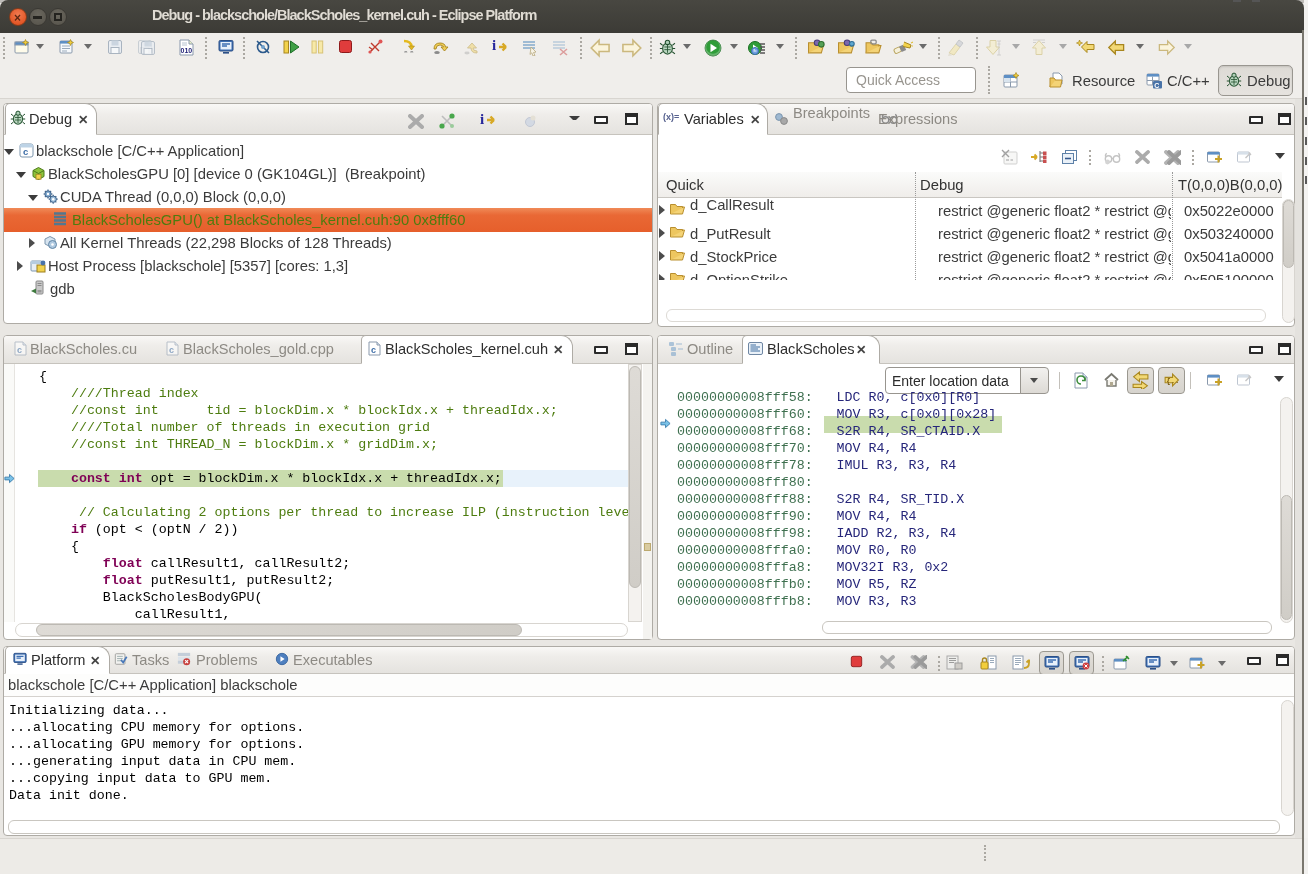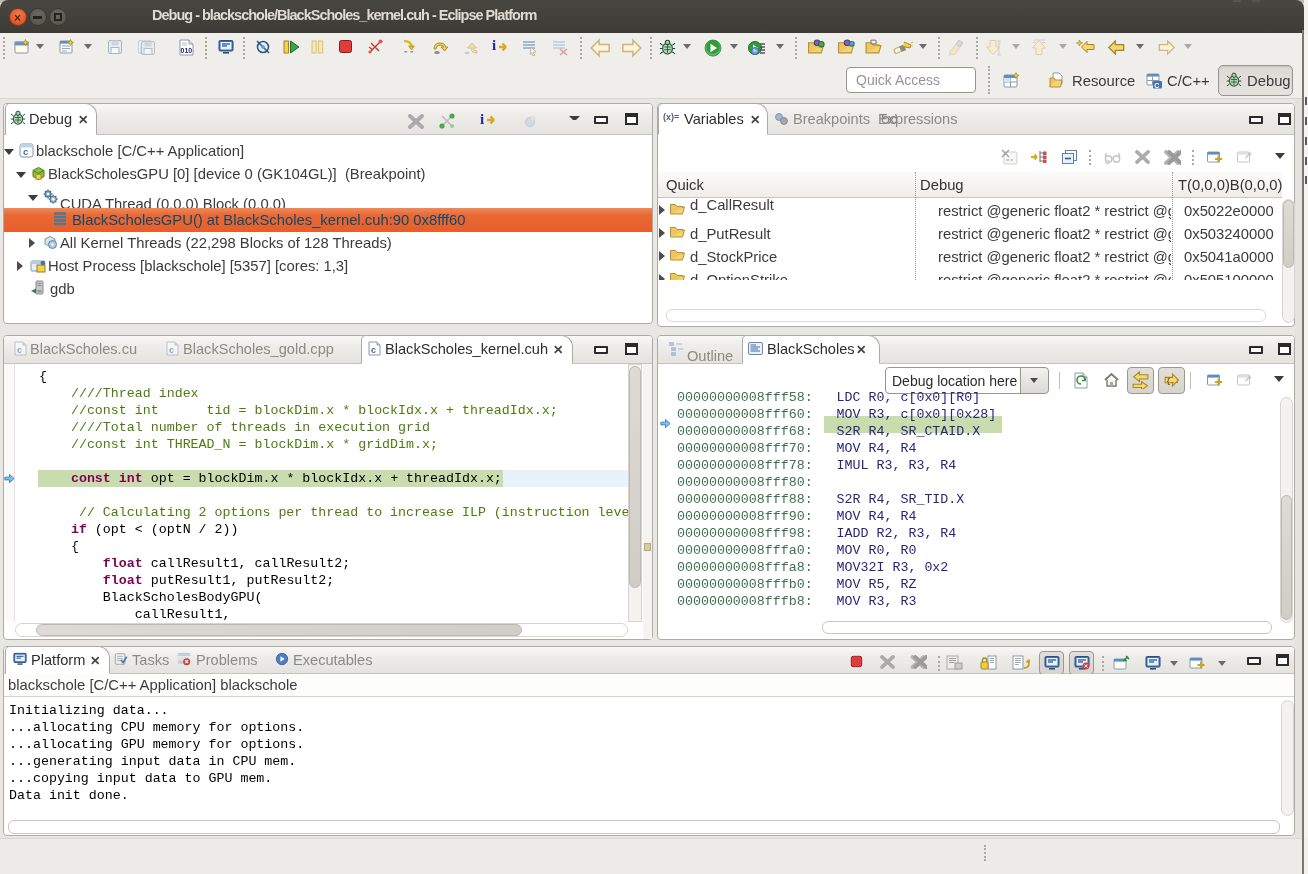--- a/index.html
+++ b/index.html
@@ -254,23 +254,23 @@
 <svg class="abs" style="left:486px;top:115px" width="13" height="10" viewBox="0 0 13 10">
     <path d="M1 5 H8 M8 5 L4.5 1.5 M8 5 L4.5 8.5" stroke="#D8A926" stroke-width="2.4" fill="none"></path>
   </svg>
 <svg class="abs" style="left:523px;top:114px" width="15" height="15" viewBox="0 0 15 15">
     <circle cx="7" cy="8" r="4.5" fill="#D3D9E3" stroke="#C2C8D4"></circle>
     <circle cx="10" cy="4" r="2.5" fill="#E4E0D5"></circle>
   </svg>
 
 <div class="abs t14" style="left:36px;top:143px">blackschole [C/C++ Application]</div>
 <div class="abs t14" style="left:48px;top:166px">BlackScholesGPU [0] [device 0 (GK104GL)]  (Breakpoint)</div>
-<div class="abs t14" style="left:60px;top:196px">CUDA Thread (0,0,0) Block (0,0,0)</div>
+<div class="abs t14" style="left:60px;top:189px">CUDA Thread (0,0,0) Block (0,0,0)</div>
 <div class="abs" style="left:4px;top:208px;width:648px;height:24px;background:linear-gradient(#F08A57,#E96835 30%,#E65F2B)"></div>
-<div class="abs t14" style="left:72px;top:212px;color:#0c4a6e">BlackScholesGPU() at BlackScholes_kernel.cuh:90 0x8fff60</div>
+<div class="abs t14" style="left:72px;top:212px;color:#4d7c0f">BlackScholesGPU() at BlackScholes_kernel.cuh:90 0x8fff60</div>
 <div class="abs t14" style="left:60px;top:235px">All Kernel Threads (22,298 Blocks of 128 Threads)</div>
 <div class="abs t14" style="left:48px;top:258px">Host Process [blackschole] [5357] [cores: 1,3]</div>
 <div class="abs t14" style="left:50px;top:281px">gdb</div>
 <div class="tri-d" style="left:4px;top:149px"></div>
 <div class="tri-d" style="left:16px;top:172px"></div>
 <div class="tri-d" style="left:28px;top:195px"></div>
 <div class="tri-r" style="left:29px;top:238px"></div>
 <div class="tri-r" style="left:17px;top:261px"></div>
 <svg class="abs" style="left:19px;top:143px" width="15" height="15" viewBox="0 0 15 15">
     <rect x="1" y="1" width="13" height="13" rx="2" fill="#fff" stroke="#7C96AE"></rect>
@@ -321,21 +321,21 @@
   <div class="maxi" style="left:620px;top:9px"></div>
 </div>
 <div class="atab" style="left:658px;top:103px;width:110px;height:32px"></div>
 <div class="abs" style="left:663px;top:112px;font-size:9px;font-weight:bold;color:#56618E;white-space:pre">(x)=</div>
 <div class="abs tabt" style="left:684px;top:111px">Variables</div>
 <div class="abs clx" style="left:750px;top:112px">✕</div>
 <svg class="abs" style="left:774px;top:112px" width="15" height="14" viewBox="0 0 15 14">
     <circle cx="5" cy="5" r="3.4" fill="#9FB9D1" stroke="#7C96AE"></circle>
     <circle cx="10" cy="9" r="3.4" fill="#A8A8A8" stroke="#8a8a8a"></circle>
   </svg>
-<div class="abs tabg" style="left:793px;top:111px">Breakpoints</div>
+<div class="abs tabg" style="left:793px;top:105px">Breakpoints</div>
 <svg class="abs" style="left:881px;top:111px" width="19" height="15" viewBox="0 0 19 15">
     <use href="#glasses"></use>
   </svg>
 <div class="abs tabg" style="left:878px;top:111px">Expressions</div>
 <div class="abs" id="vartools">
   <svg class="abs" style="left:1001px;top:149px" width="17" height="16" viewBox="0 0 17 16" opacity="0.55">
       <rect x="3" y="3" width="13" height="12" rx="1" fill="#F2F2EF" stroke="#A9A9A9"></rect>
       <path d="M5 11 H8 M9.5 11 H12" stroke="#888" stroke-width="1.5"></path>
       <path d="M1 1 L8 8 M8 1 L1 8" stroke="#555" stroke-width="1.4"></path>
     </svg>
@@ -470,32 +470,32 @@
 <div class="sbh" style="left:36px;top:624px;width:486px;height:12px"></div>
 
 <div class="panel" style="left:657px;top:335px;width:638px;height:305px">
   <div class="tabrow" style="height:28px"></div>
   <div class="mini" style="left:591px;top:10px"></div>
   <div class="maxi" style="left:620px;top:7px"></div>
 </div>
 <svg class="abs" style="left:668px;top:341px" width="15" height="15" viewBox="0 0 15 15">
     <use href="#outl" opacity="0.6"></use>
   </svg>
-<div class="abs tabg" style="left:687px;top:348px">Outline</div>
+<div class="abs tabg" style="left:687px;top:341px">Outline</div>
 <div class="atab" style="left:742px;top:335px;width:138px;height:29px"></div>
 <svg class="abs" style="left:748px;top:342px" width="15" height="13" viewBox="0 0 15 13">
     <use href="#disasm"></use>
   </svg>
 <div class="abs tabt" style="left:767px;top:341px">BlackScholes</div>
 <div class="abs clx" style="left:856px;top:342px">✕</div>
 
 <div class="abs" style="left:885px;top:367px;width:136px;height:27px;background:#fff;border:1px solid #98958F;border-radius:4px 0 0 4px"></div>
 <div class="abs" style="left:1020px;top:367px;width:29px;height:27px;background:linear-gradient(#F2F1EF,#DDDAD5);border:1px solid #98958F;border-radius:0 4px 4px 0"></div>
 <div class="dropdn" style="left:1030px;top:378px"></div>
-<div class="abs" style="left:892px;top:373px;font-size:14px;color:#2b2b2b">Debug location here</div>
+<div class="abs" style="left:892px;top:373px;font-size:14px;color:#2b2b2b">Enter location data</div>
 <div class="abs" id="distools">
   <div class="abs" style="left:1059px;top:372px;width:1px;height:17px;background:#C3C0BA"></div>
   <div class="abs" style="left:1190px;top:372px;width:1px;height:17px;background:#C3C0BA"></div>
   <svg class="abs" style="left:1073px;top:372px" width="16" height="17" viewBox="0 0 16 17">
       <path d="M2 1 H10 L14 5 V16 H2 Z" fill="#fff" stroke="#8A99AC"></path>
       <path d="M10 1 V5 H14" fill="#D7E4F2" stroke="#8A99AC"></path>
       <path d="M8 12 A4 4 0 1 1 12 8" fill="none" stroke="#3E8E3E" stroke-width="1.6"></path>
       <path d="M12 5.5 L12 8.5 L9 8.5" fill="none" stroke="#3E8E3E" stroke-width="1.6"></path>
     </svg>
   <svg class="abs" style="left:1103px;top:372px" width="17" height="16" viewBox="0 0 17 16">

